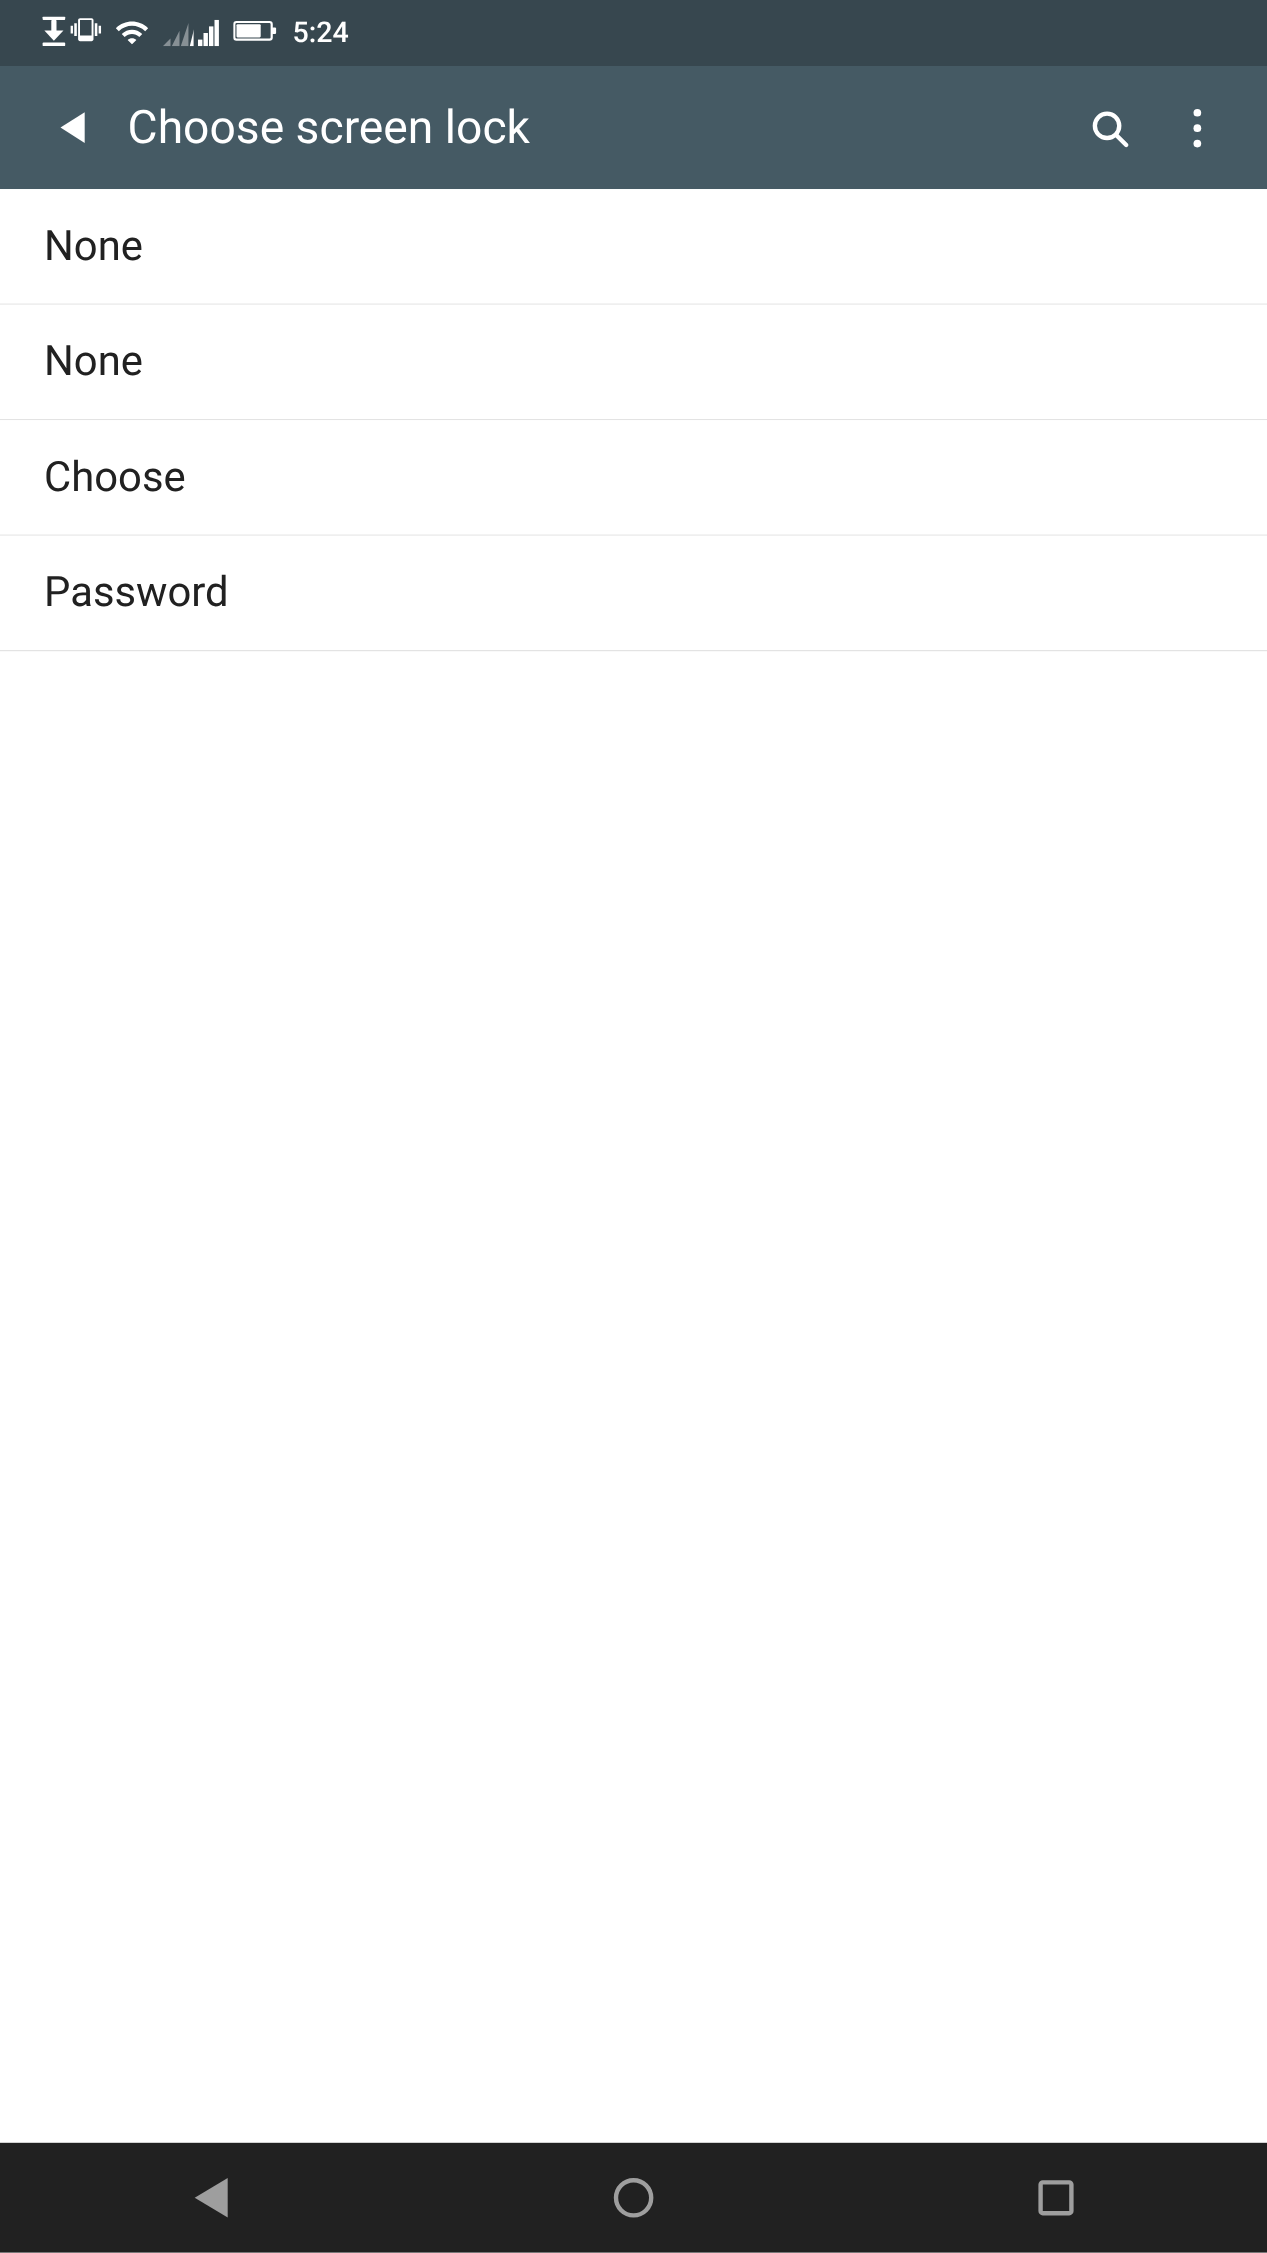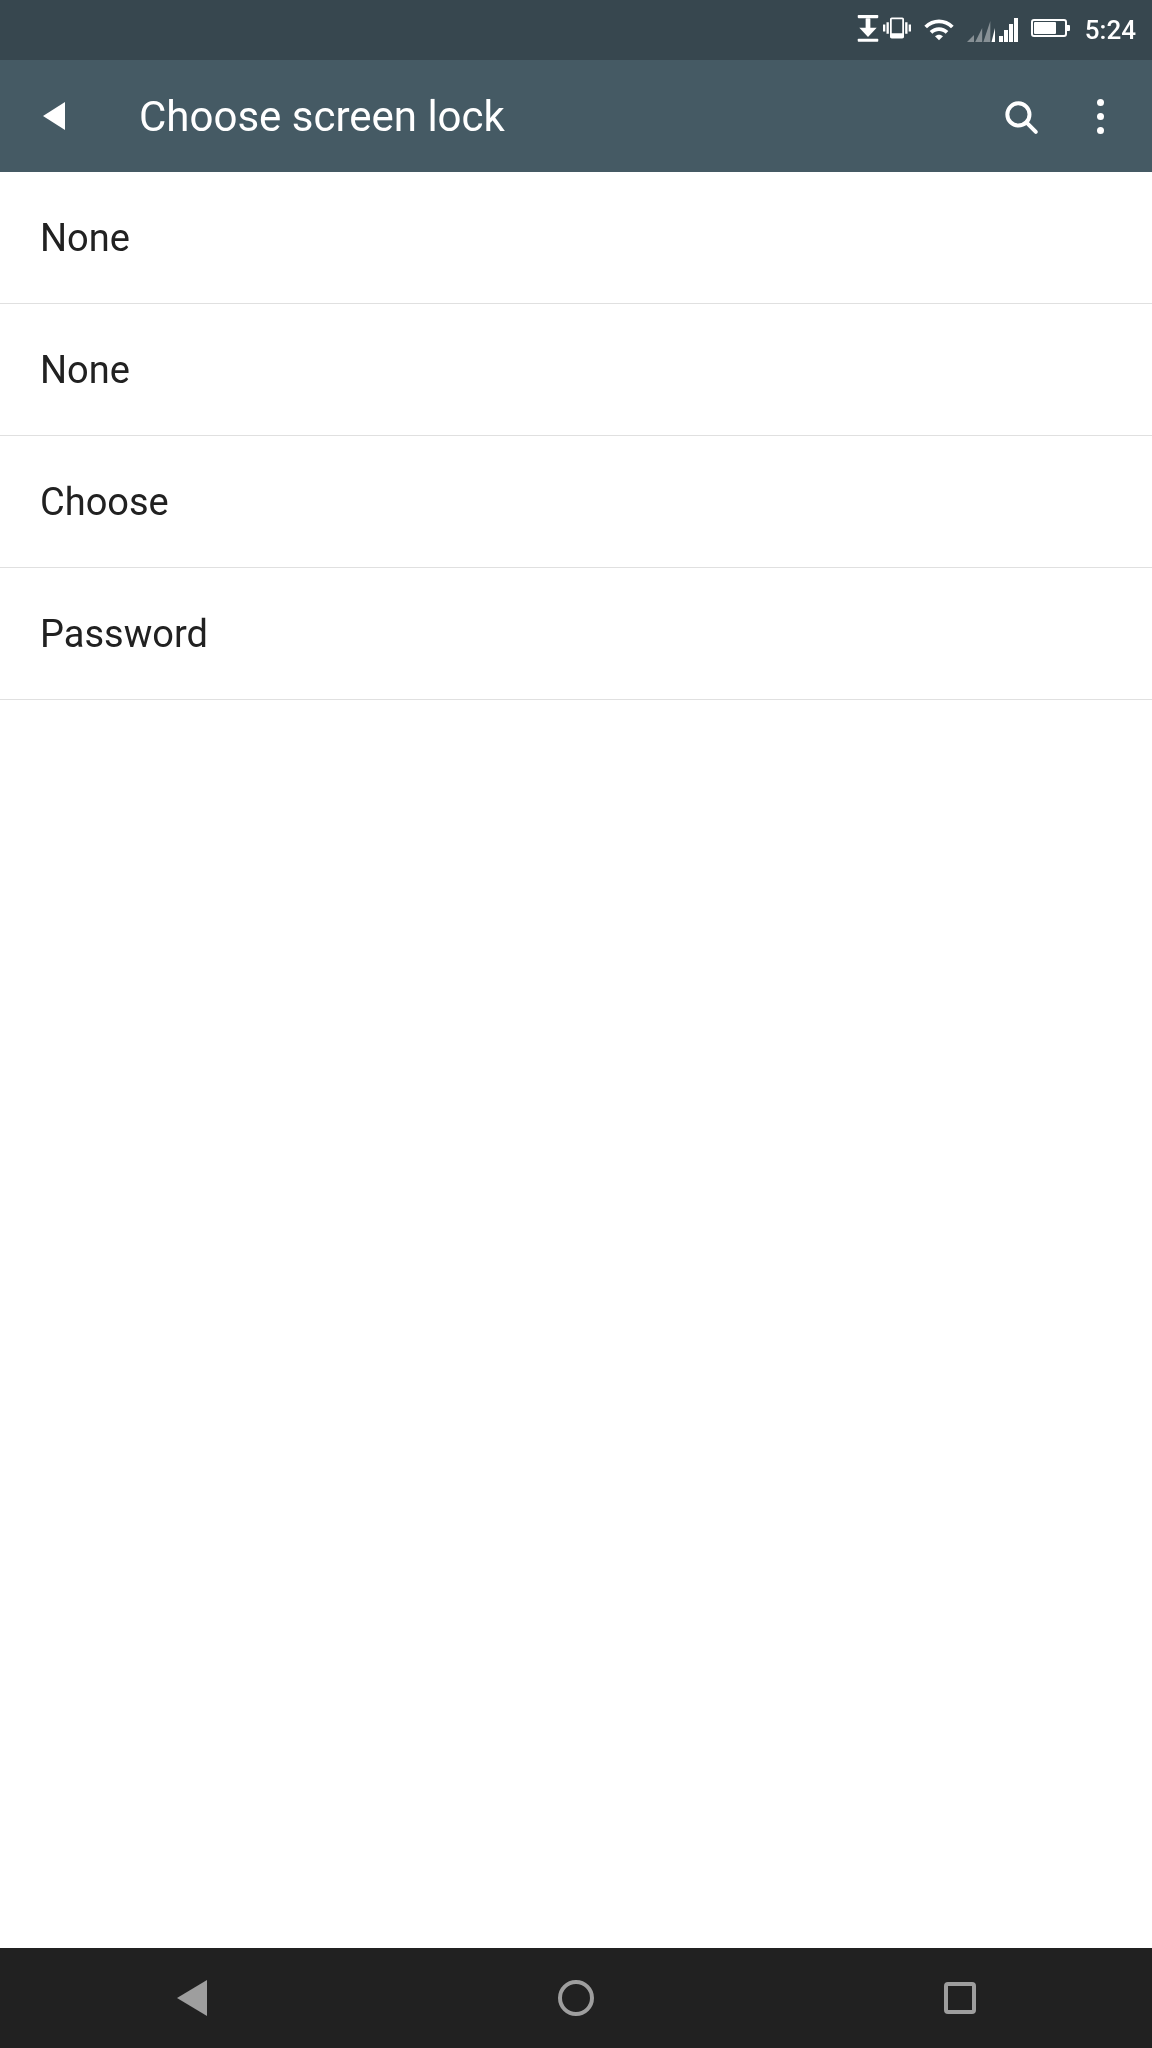--- a/index.html
+++ b/index.html
@@ -17,22 +17,22 @@
       flex-direction: column;
       overflow: hidden;
     }
 
     
     .status-bar {
       background: #37474f;
       height: 60px;
       display: flex;
       align-items: center;
-      justify-content: flex-end;
-      padding: 0 16px;
+      justify-content: flex-start;
+      padding: 0 34px;
       flex-shrink: 0;
     }
 
     .status-bar-left {
       display: flex;
       align-items: center;
     }
 
     .status-bar-right {
       display: flex;
@@ -51,23 +51,22 @@
       height: 30px;
       color: white;
     }
 
     
     .app-bar {
       background: #455a64;
       height: 112px;
       display: flex;
       align-items: center;
-      padding: 0 24px;
+      padding: 0 36px;
       flex-shrink: 0;
-      gap: 35px;
     }
 
     .back-button {
       width: 60px;
       height: 60px;
       display: flex;
       align-items: center;
       justify-content: center;
       cursor: pointer;
       color: white;
@@ -131,21 +130,21 @@
     }
 
     
     .list-container {
       flex: 1;
       background: #ffffff;
       overflow: hidden;
     }
 
     .list-item {
-      height: 132px;
+      height: 105px;
       display: flex;
       align-items: center;
       padding: 0 40px;
       border-bottom: 1px solid #e0e0e0;
       cursor: pointer;
       background: #ffffff;
     }
 
     .list-item-text {
       font-size: 38px;

